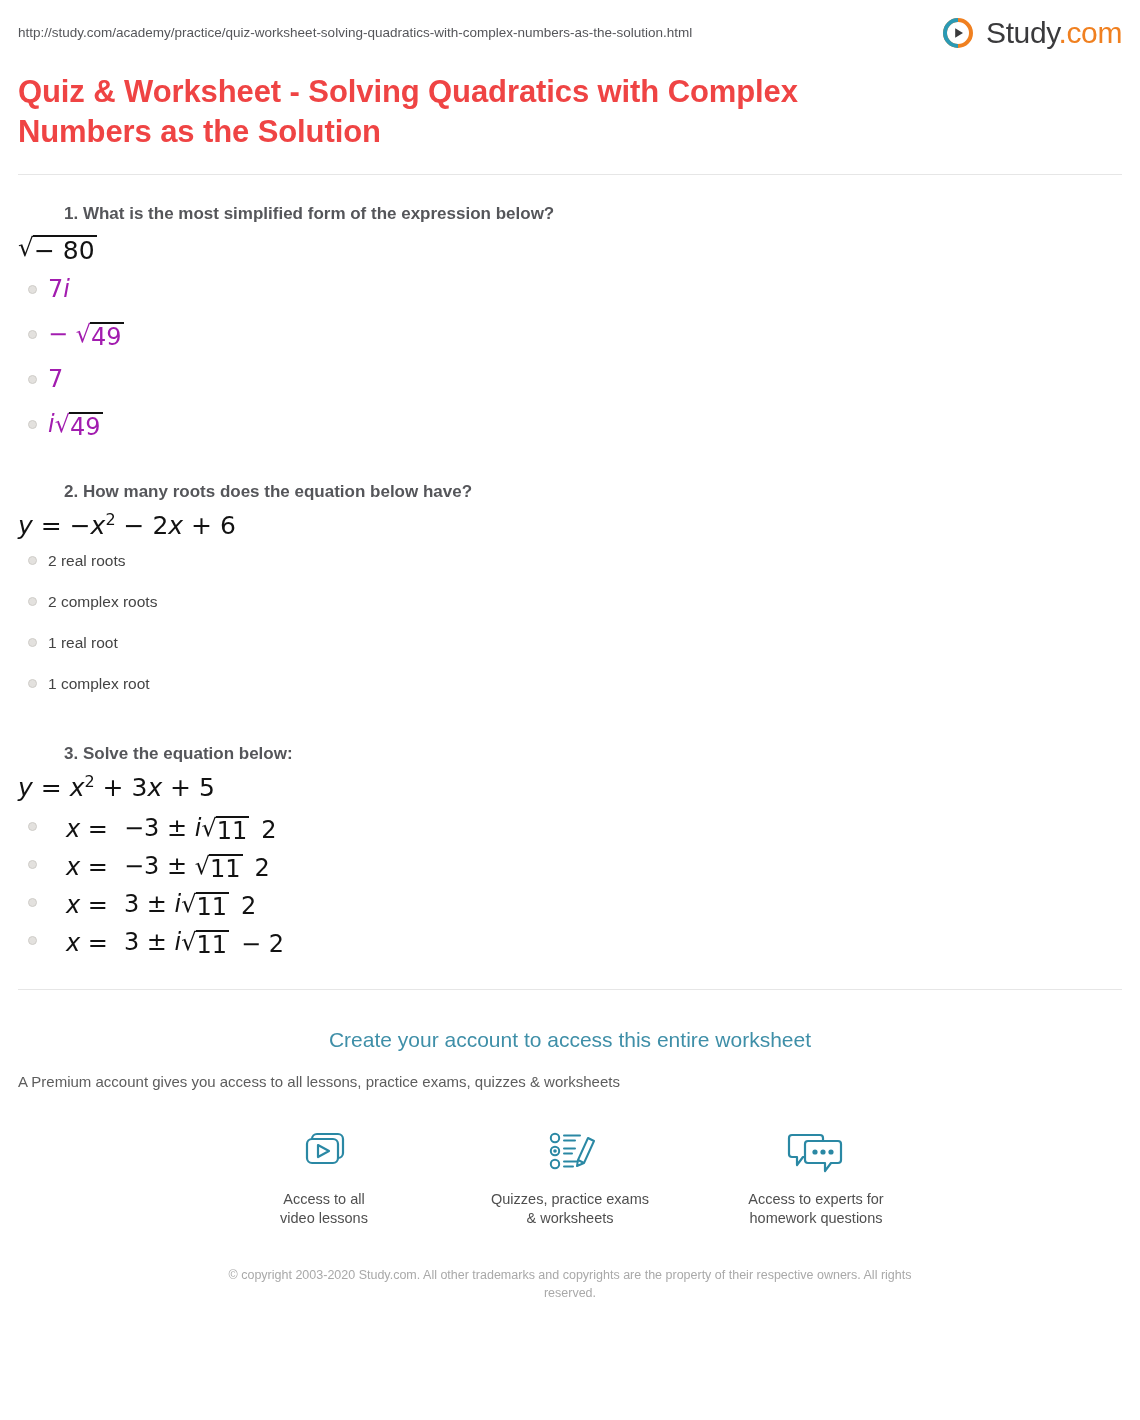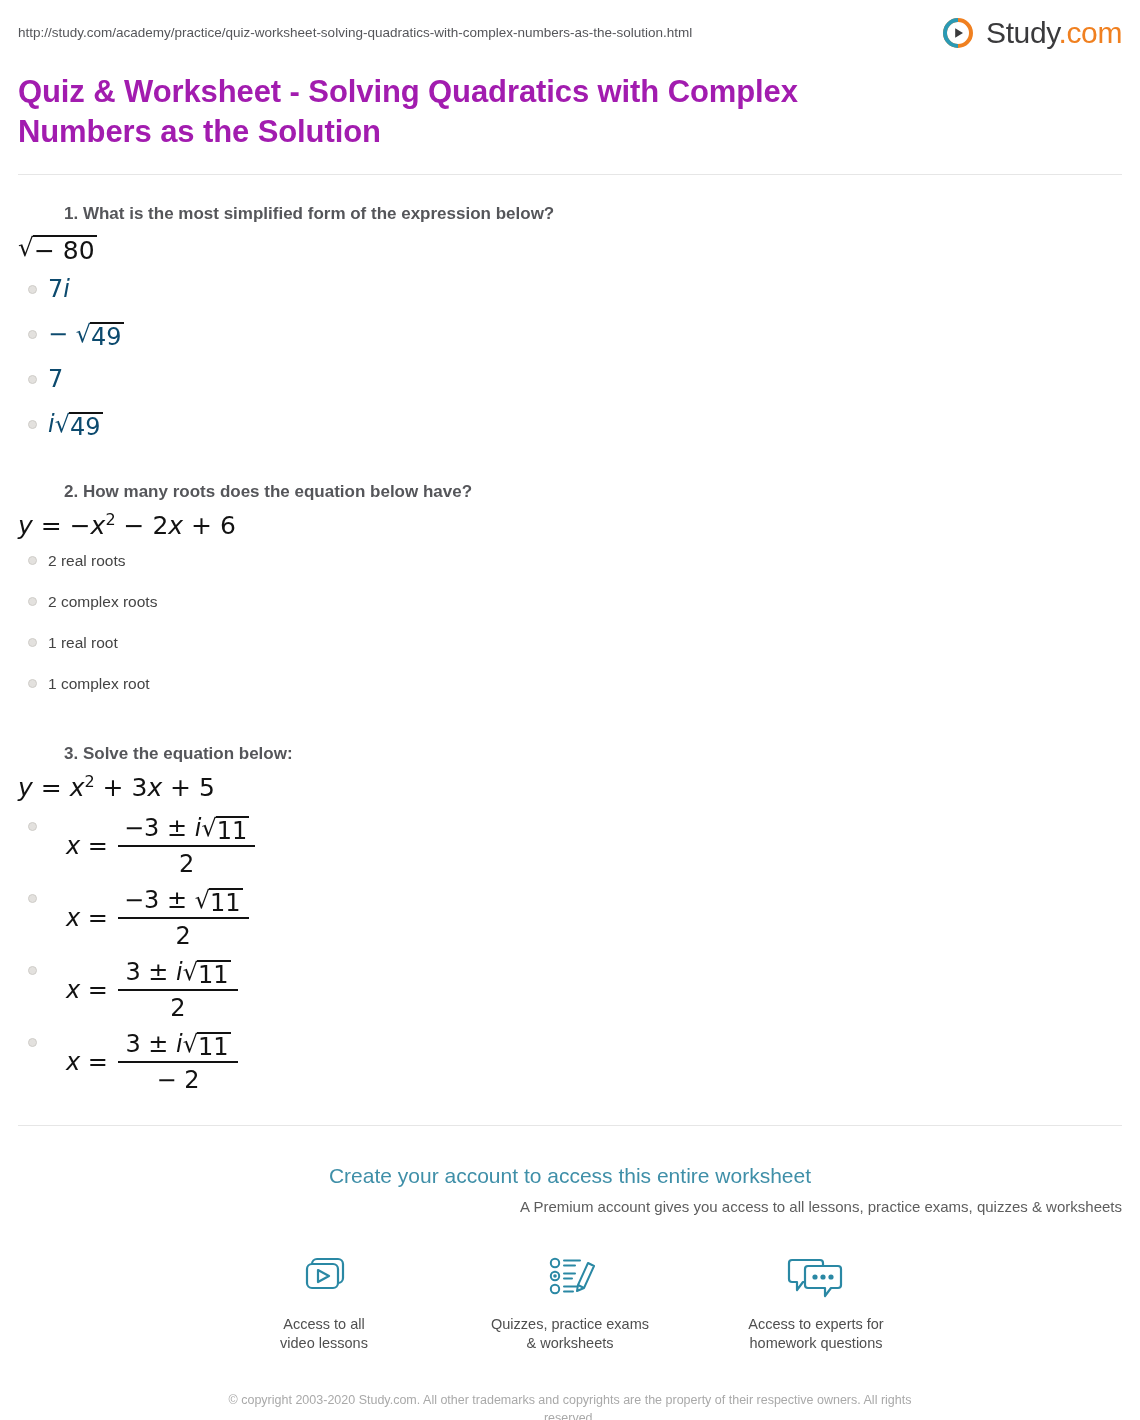--- a/index.html
+++ b/index.html
@@ -37,21 +37,21 @@
     color: #3a3a3c;
     font-weight: 400;
   }
   .logo-text .dot { color: #f08020; }
 
   h1.title {
     margin: 22px 0 0 0;
     font-size: 31px;
     line-height: 40px;
     font-weight: 700;
-    color: #a21caf;
+    color: #ef4444;
     letter-spacing: -0.1px;
     max-width: 830px;
   }
   .rule {
     height: 1px;
     background: #e6e6e6;
     margin: 22px 0 0 0;
   }
 
   
@@ -88,21 +88,21 @@
     border: 1px solid #cfcdc9;
     flex: 0 0 9px;
   }
 
   
   .opt-math .option { margin-bottom: 13px; padding-left: 10px; }
   .opt-math .radio { margin-top: 12px; }
   .opt-math .opt-text {
     font-size: 24px;
     line-height: 32px;
-    color: #0c4a6e;
+    color: #a21caf;
     font-family: "DejaVu Sans", sans-serif;
     white-space: nowrap;
   }
   .opt-math .opt-text .it { font-style: italic; }
 
   
   .opt-plain .option { margin-bottom: 22px; padding-left: 10px; }
   .opt-plain .radio { margin-top: 5px; }
   .opt-plain .opt-text {
     font-size: 15.5px;
@@ -121,21 +121,21 @@
     color: #121212;
     padding-left: 18px;
   }
   .opt-frac .lhs {
     font-size: 24px;
     white-space: nowrap;
   }
   .opt-frac .lhs .it { font-style: italic; }
   .frac {
     display: inline-flex;
-    flex-direction: column;
+    flex-direction: row;
     align-items: center;
     min-width: 120px;
   }
   .frac .num {
     font-size: 24px;
     line-height: 30px;
     padding: 0 6px 2px 6px;
     white-space: nowrap;
   }
   .frac .bar {
@@ -164,24 +164,24 @@
   
   .cta { padding-top: 36px; }
   .cta-head {
     text-align: center;
     font-size: 21px;
     color: #3f8fa8;
     line-height: 28px;
     font-weight: 400;
   }
   .cta-sub {
-    text-align: right;
+    text-align: left;
     font-size: 15px;
     color: #5d5d5d;
-    margin-top: 8px;
+    margin-top: 19px;
   }
   .features {
     display: flex;
     justify-content: center;
     gap: 56px;
     margin-top: 34px;
   }
   .feature { width: 190px; text-align: center; }
   .feature-icon { height: 56px; display: flex; align-items: center; justify-content: center; }
   .feature-label {

